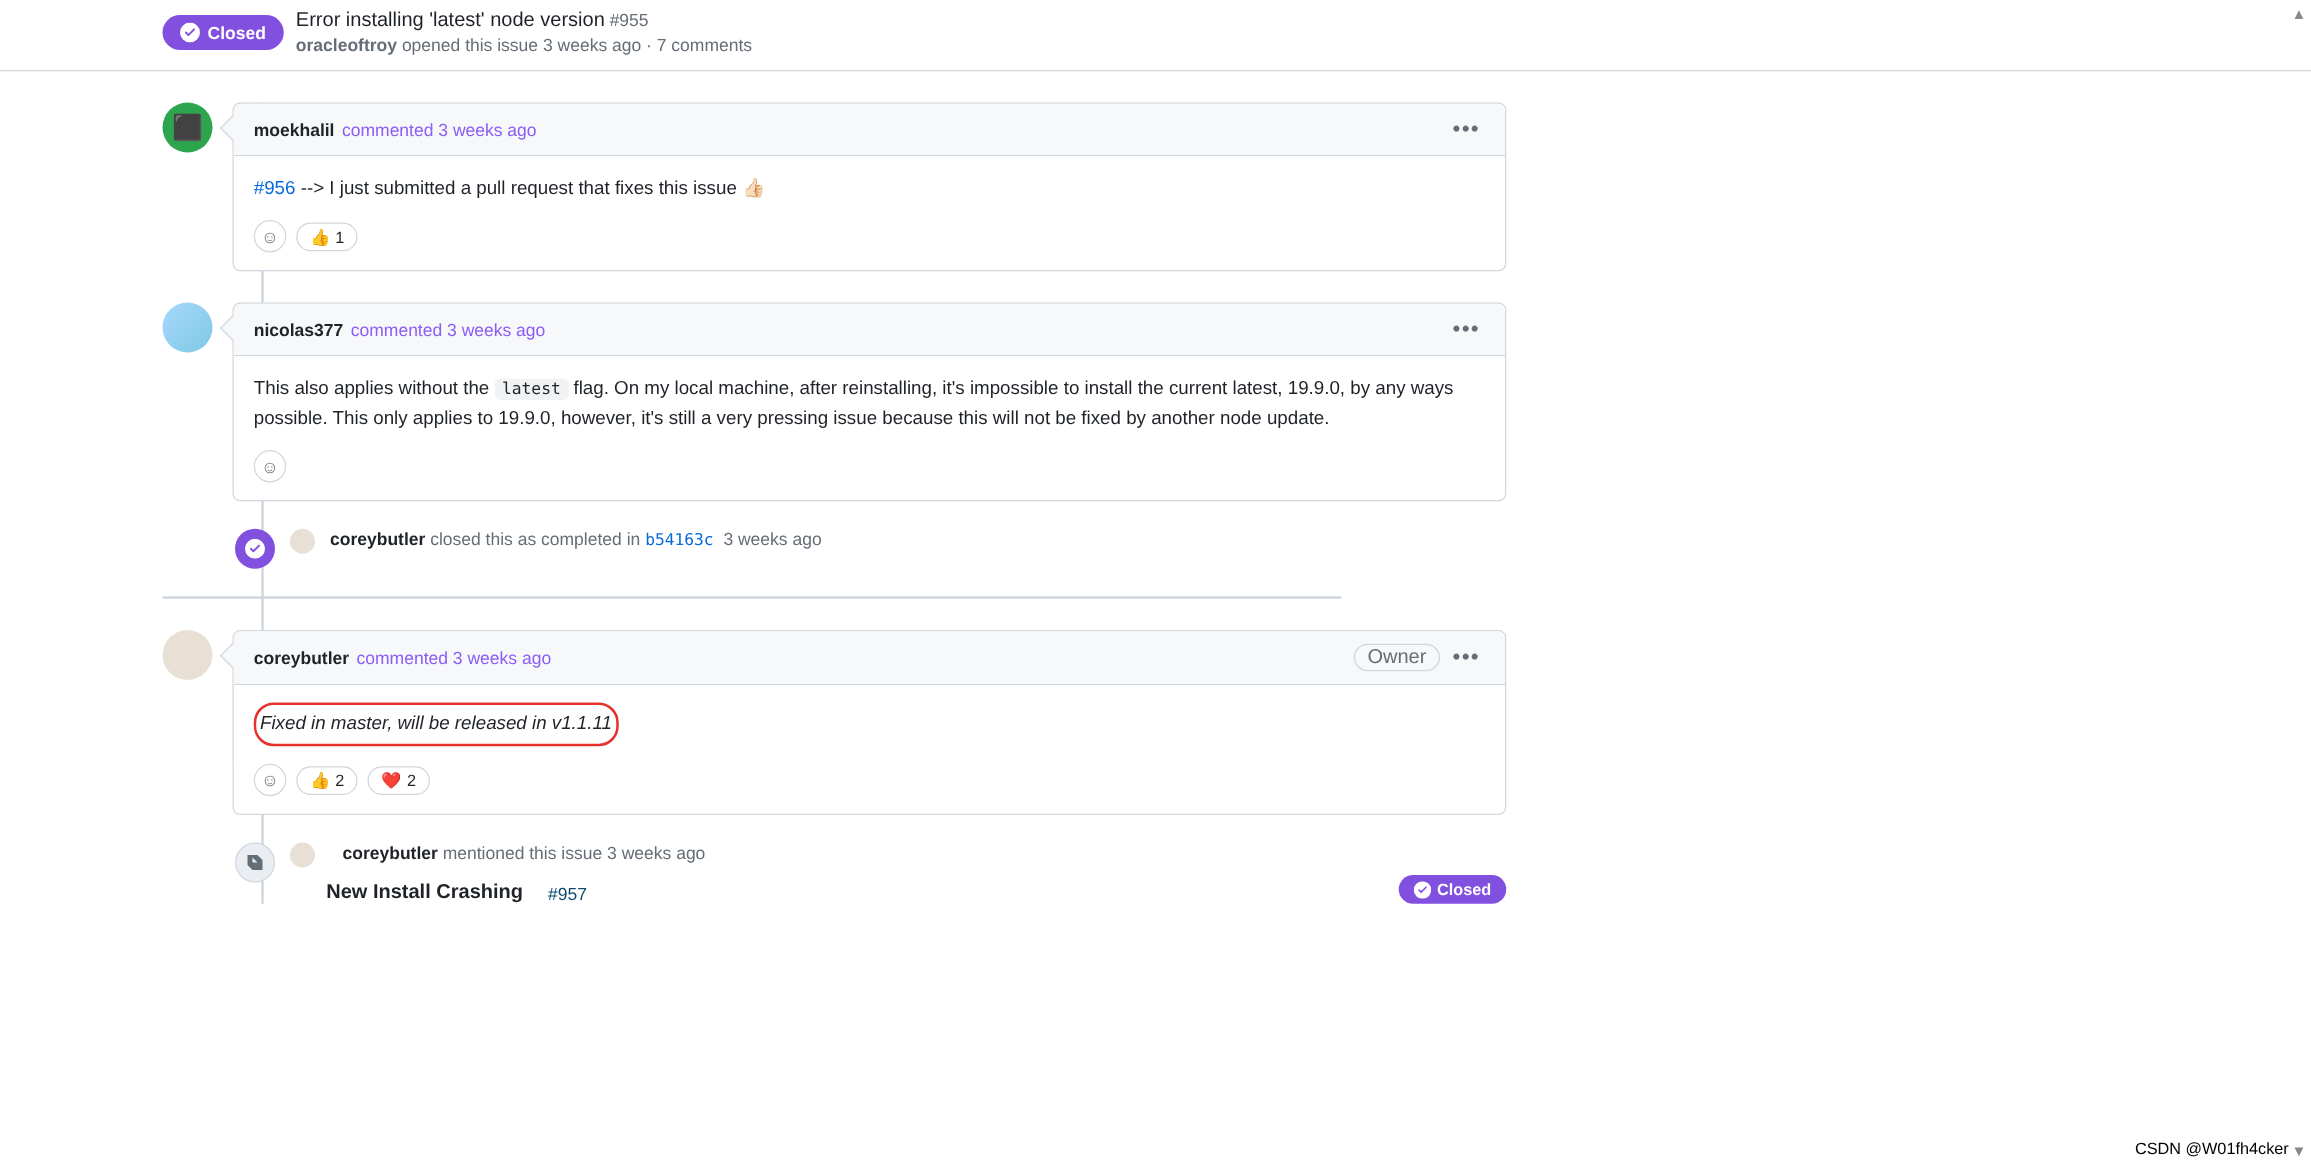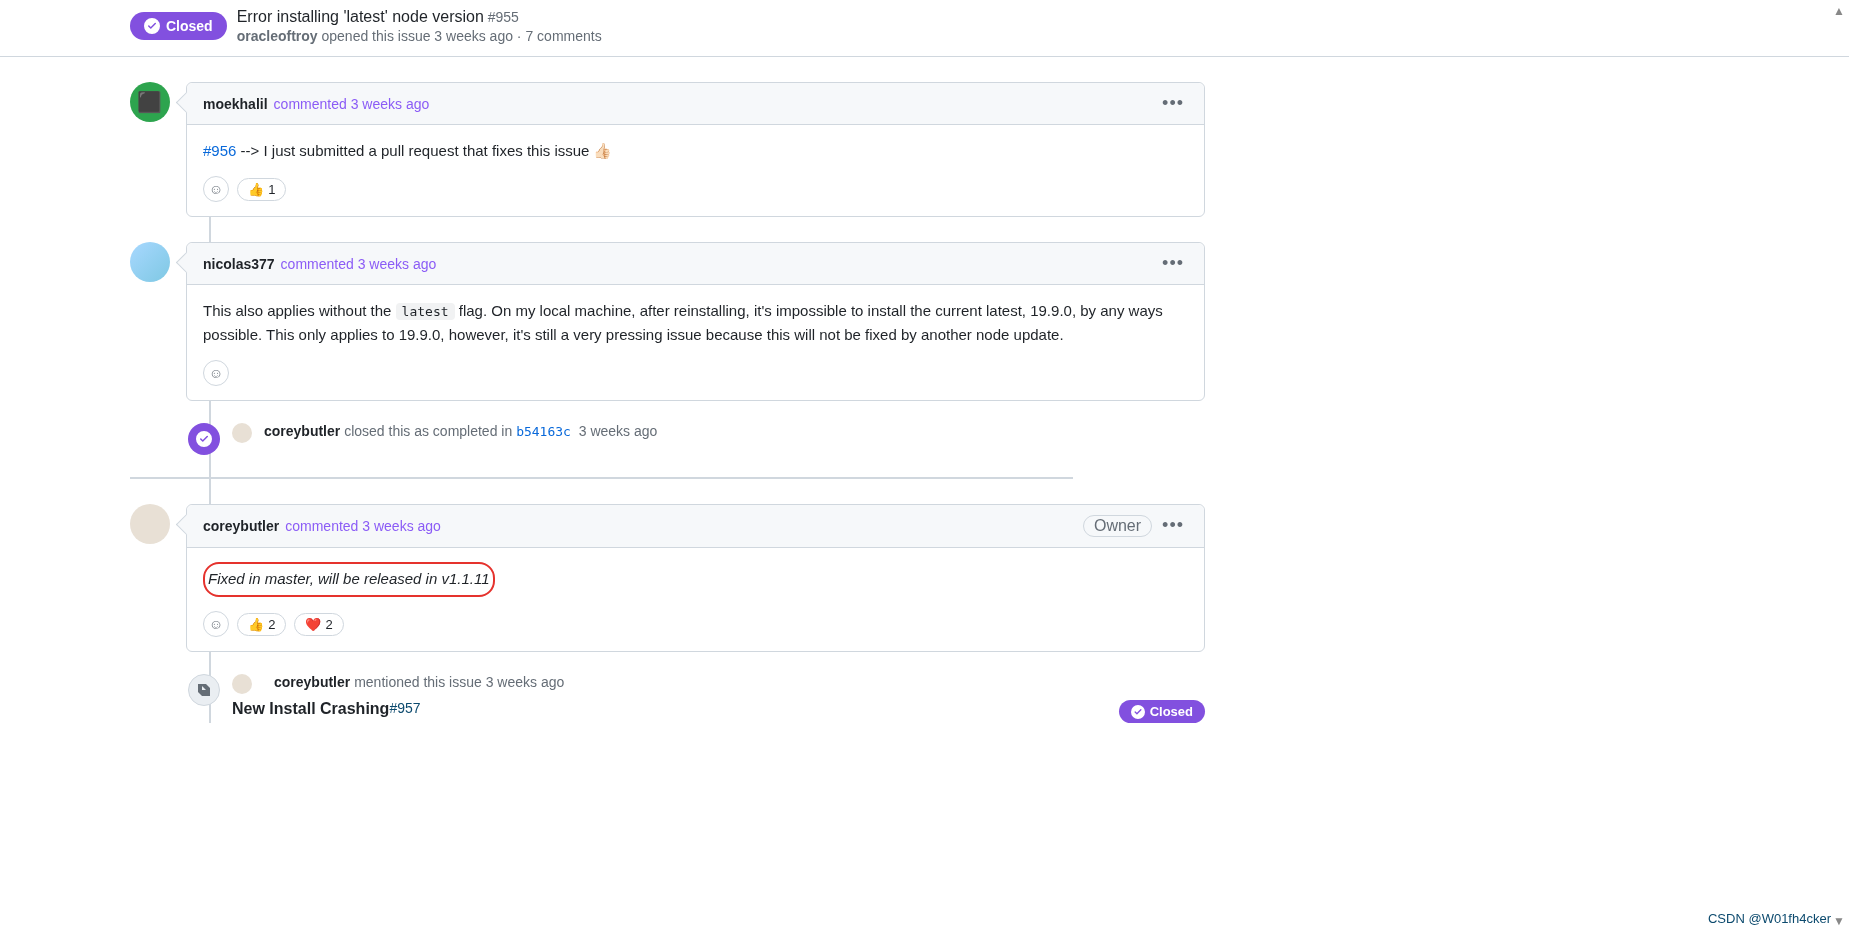--- a/index.html
+++ b/index.html
@@ -34,21 +34,21 @@
   .react-circle { width:26px;height:26px;border:1px solid #d0d7de;border-radius:50%;display:inline-flex;align-items:center;justify-content:center;cursor:pointer;color:#656d76; }
   .timeline-event { display:flex; align-items:flex-start; gap:12px; margin: 22px 0 22px 58px; position:relative; z-index:1; }
   .event-badge { width:32px;height:32px;border-radius:50%;background:#8250df;display:flex;align-items:center;justify-content:center; }
   .event-badge svg { width:16px;height:16px;fill:#fff; }
   .cross-badge { width:32px;height:32px;border-radius:50%;border:1px solid #d0d7de;background:#eaeef2;display:flex;align-items:center;justify-content:center;color:#656d76; }
   .small-avatar { width:20px;height:20px;border-radius:50%;background:#e8e0d5;display:inline-block;vertical-align:middle; }
   .divider-thick { border-top: 2px solid #d0d7de; margin: 18px 0 0 0; width: 943px; margin-left: 0; }
   .highlight-box { display:inline-block; border: 2.5px solid #e5322d; border-radius: 16px; padding: 3px 3px 5px; font-style: italic; }
   .commit-sha { color:#0969da; font-family: ui-monospace, SFMono-Regular, Menlo, monospace; font-size: 13px; }
   .mention-title { font-weight:600; font-size:16px; color:#1f2328; }
-  .watermark { position:fixed; bottom:6px; right:18px; color:#0c4a6e; font-size:13px; font-family: Arial; margin-top: 44px; }
+  .watermark { position:fixed; bottom:6px; right:18px; color:#000000; font-size:13px; font-family: Arial; margin-top: 44px; }
   .scroll-arrow { position:fixed; right:4px; color:#888; font-size:12px; }
   .evt-text { color:#656d76; }
   .evt-text .u { font-weight:600; color:#1f2328; }
   .badge-closed-sm { background:#8250df;color:#fff;border-radius:20px;padding:4px 12px;font-weight:600;display:inline-flex;align-items:center;gap:5px;font-size:13px; }
 </style>
 </head>
 <body>
 
 <div class="header-bar">
   <span class="badge-closed">
@@ -158,21 +158,21 @@
     </div>
     <div style="flex:1">
       <div style="display:flex;align-items:flex-start;gap:22px;">
         <span class="small-avatar"></span>
         <span class="evt-text">
           <span class="u">coreybutler</span>
           <span>mentioned this issue</span>
           <span>3 weeks ago</span>
         </span>
       </div>
-      <div style="margin-top:6px;display:flex;align-items:flex-start;gap:0;">
+      <div style="margin-top:6px;display:flex;align-items:flex-end;gap:20px;margin-left:29px;">
         <span class="mention-title">New Install Crashing</span>
         <span style="color:#0c4a6e">#957</span>
         <span style="flex:1"></span>
         <span class="badge-closed-sm">
           <svg width="14" height="14" viewBox="0 0 16 16" fill="#fff">
               <path d="M8 0a8 8 0 100 16A8 8 0 008 0zm3.78 6.03l-4.5 4.5a.75.75 0 01-1.06 0l-2-2a.75.75 0 011.06-1.06L6.75 8.94l3.97-3.97a.75.75 0 111.06 1.06z"></path>
             </svg>
           <span>Closed</span>
         </span>
       </div>

